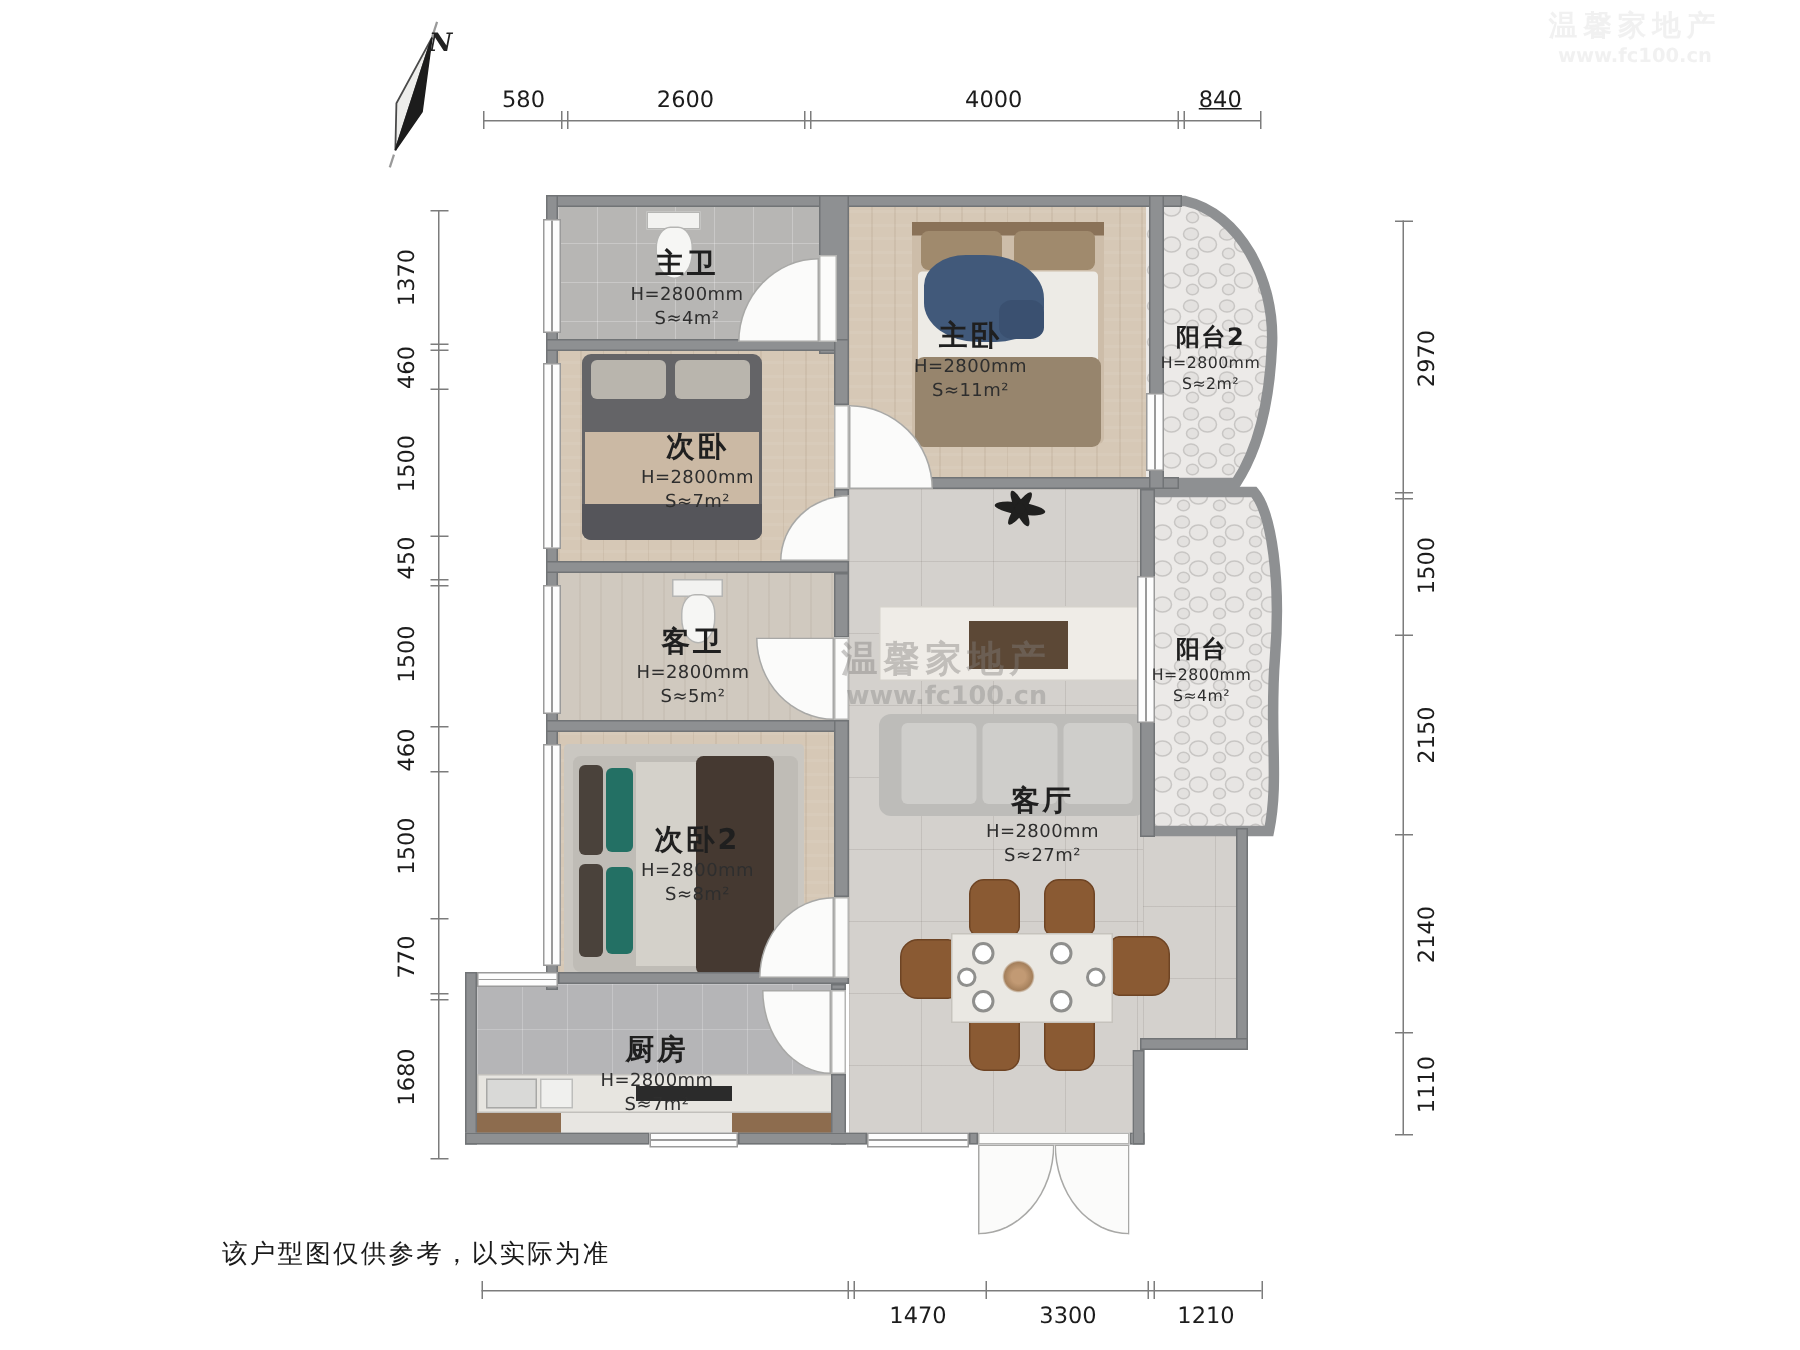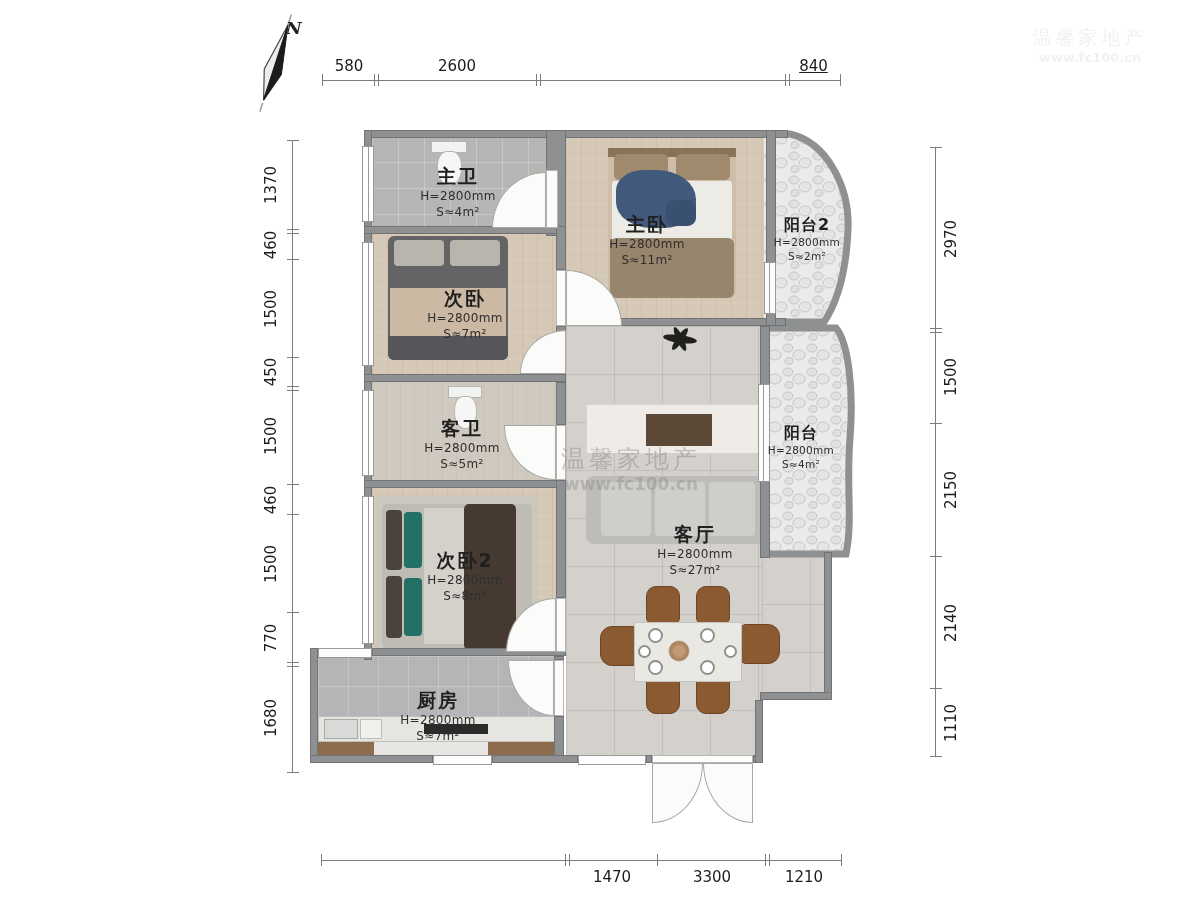--- a/index.html
+++ b/index.html
@@ -48,21 +48,21 @@
   .room-label.small .rname{font-size:16px;letter-spacing:1px;}
   .room-label.small .rsub{font-size:10.5px;}
   
   .dimline{position:absolute;background:#7c7c7c;z-index:40;}
   .tickv{position:absolute;width:1px;height:12px;background:#7c7c7c;z-index:40;}
   .tickh{position:absolute;width:12px;height:1px;background:#7c7c7c;z-index:40;}
   .dimlab{position:absolute;font-size:15px;color:#1c1c1c;text-align:center;z-index:40;white-space:nowrap;}
   .dimlab.v{transform:rotate(-90deg);}
   
   .wm{position:absolute;z-index:25;text-align:center;line-height:1.25;pointer-events:none;}
-  .wm .l1{font-size:24px;font-weight:400;letter-spacing:4px;color:rgba(128,126,124,0.42);margin-top:20px;}
+  .wm .l1{font-size:24px;font-weight:700;letter-spacing:4px;color:rgba(128,126,124,0.42);}
   .wm .l2{font-size:17px;font-weight:700;color:rgba(136,134,132,0.40);}
   .wm.faint .l1{font-size:19px;color:rgba(150,150,150,0.13);}
   .wm.faint .l2{font-size:13px;color:rgba(150,150,150,0.13);}
   .disclaimer{position:absolute;left:148px;top:824px;font-size:17px;color:#1a1a1a;
               letter-spacing:1.5px;z-index:40;}
 </style>
 </head>
 <body>
 
 <div id="canvas">
@@ -295,20 +295,21 @@
   <div class="tickv" style="left:322px;top:74px;"></div>
     <div class="tickv" style="left:374px;top:74px;"></div>
   <div class="tickv" style="left:378px;top:74px;"></div>
     <div class="tickv" style="left:536px;top:74px;"></div>
   <div class="tickv" style="left:540px;top:74px;"></div>
     <div class="tickv" style="left:785px;top:74px;"></div>
   <div class="tickv" style="left:789px;top:74px;"></div>
     <div class="tickv" style="left:840px;top:74px;"></div>
   <div class="dimlab" style="left:322px;top:57px;width:54px;">580</div>
   <div class="dimlab" style="left:376px;top:57px;width:162px;">2600</div>
+  <div class="dimlab" style="left:538px;top:57px;width:249px;">4000</div>
   <div class="dimlab" style="left:787px;top:57px;width:53px;text-decoration:underline;">840</div>
 
   <div class="dimline" style="left:321px;top:860px;width:520px;height:1px;"></div>
   <div class="tickv" style="left:321px;top:854px;"></div>
     <div class="tickv" style="left:565px;top:854px;"></div>
   <div class="tickv" style="left:569px;top:854px;"></div>
     <div class="tickv" style="left:657px;top:854px;"></div>
   <div class="tickv" style="left:765px;top:854px;"></div>
     <div class="tickv" style="left:769px;top:854px;"></div>
   <div class="tickv" style="left:841px;top:854px;"></div>
@@ -347,14 +348,15 @@
     <div class="tickh" style="left:930px;top:423px;"></div>
   <div class="tickh" style="left:930px;top:556px;"></div>
     <div class="tickh" style="left:930px;top:688px;"></div>
   <div class="tickh" style="left:930px;top:756px;"></div>
   <div class="dimlab v" style="left:916px;top:230px;width:70px;">2970</div>
   <div class="dimlab v" style="left:916px;top:368px;width:70px;">1500</div>
   <div class="dimlab v" style="left:916px;top:481px;width:70px;">2150</div>
   <div class="dimlab v" style="left:916px;top:614px;width:70px;">2140</div>
   <div class="dimlab v" style="left:916px;top:714px;width:70px;">1110</div>
 
+  <div class="disclaimer">该户型图仅供参考，以实际为准</div>
 
 </div>
 
 </body></html>

